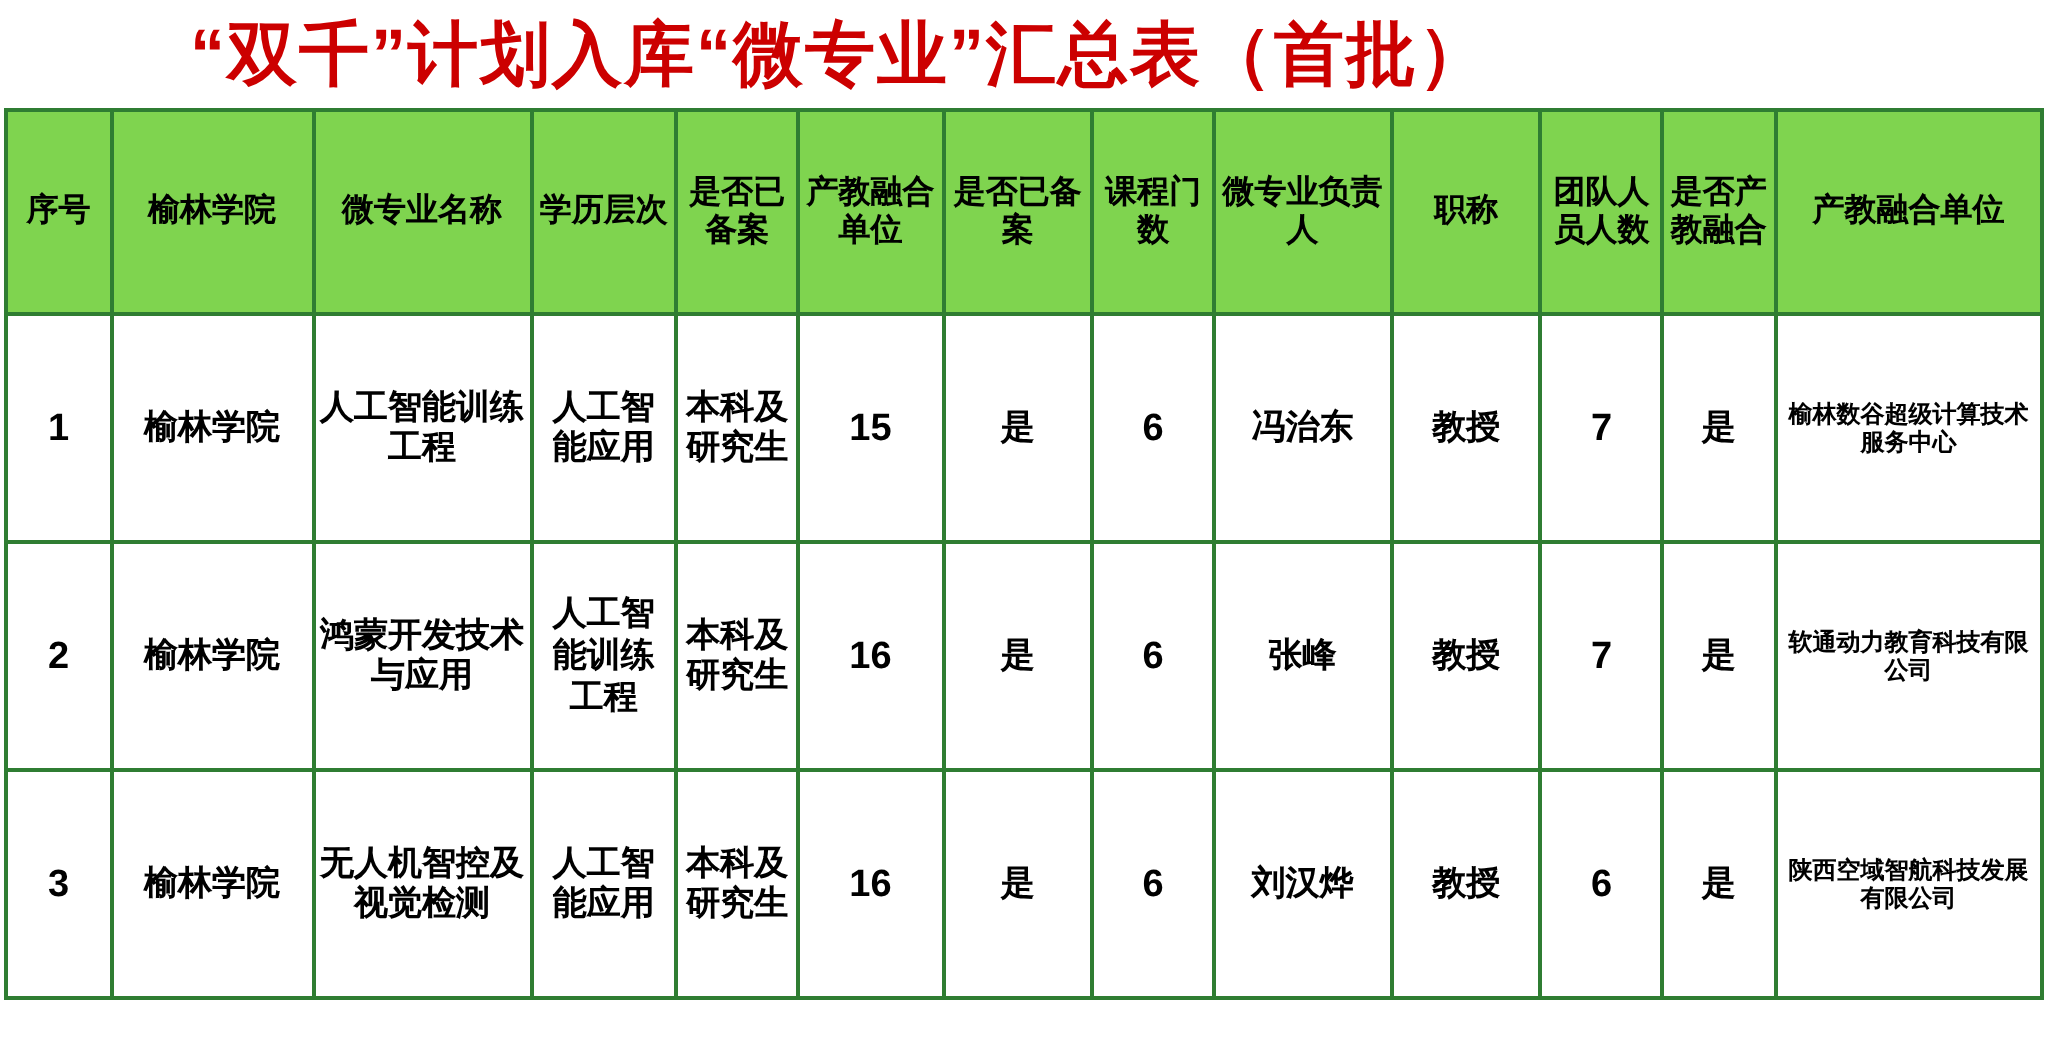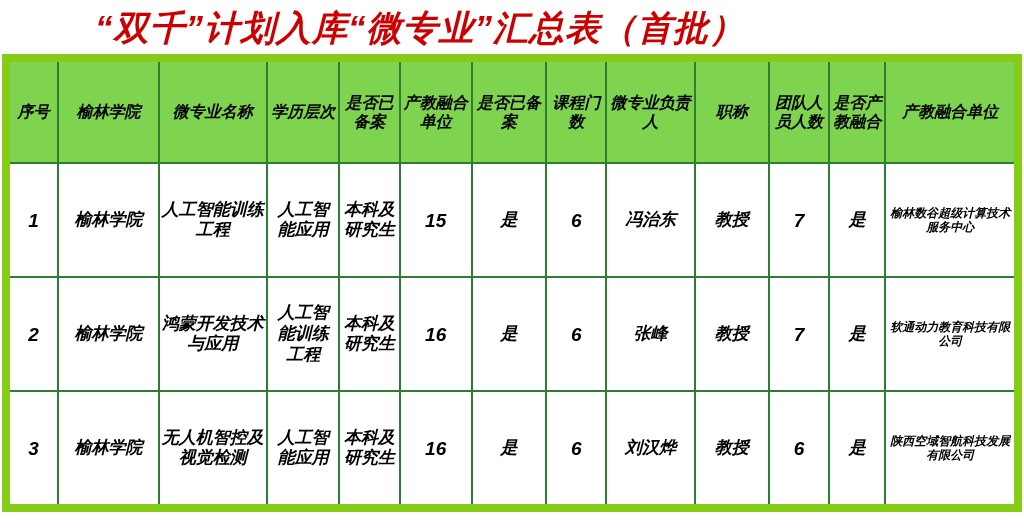--- a/index.html
+++ b/index.html
@@ -12,38 +12,37 @@
     height: 528px;
     font-family: "Liberation Sans", sans-serif;
     overflow: hidden;
   }
   .page {
     width: 840px;
     height: 528px;
     position: relative;
     background: #ffffff;
     box-sizing: border-box;
-    font-style: italic;
   }
   .title {
     text-align: center;
     font-size: 35px;
     font-weight: bold;
     color: #cc0000;
     letter-spacing: 1px;
     padding: 8px 0 6px 0;
     line-height: 1.15;
     white-space: nowrap;
   }
   table.sheet {
     border-collapse: collapse;
     table-layout: fixed;
     width: 1020px;
     margin: 0 2px;
-    border: 8px solid #84cc16;
+    border: 1px solid #84cc16;
   }
   table.sheet td, table.sheet th {
     border: 2px solid #2f7d32;
     text-align: center;
     vertical-align: middle;
     font-weight: bold;
     color: #000000;
     padding: 2px 2px;
     word-break: break-all;
     line-height: 1.22;

